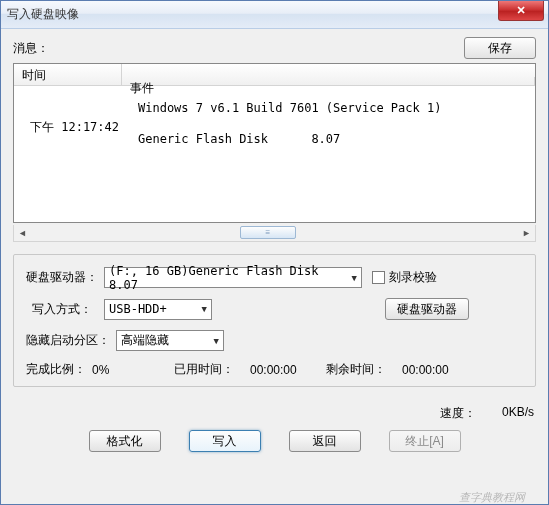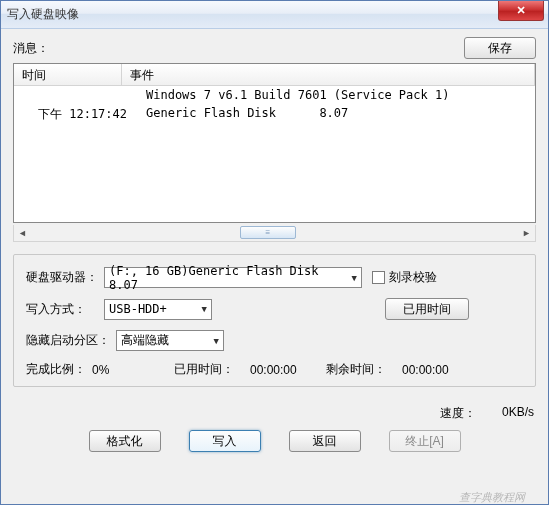--- a/index.html
+++ b/index.html
@@ -101,28 +101,28 @@
     display: flex;
     height: 22px;
     background: linear-gradient(to bottom, #fff, #f0f0f0);
     border-bottom: 1px solid #d4d4d4;
   }
   .list-header .col {
     padding: 3px 8px;
     border-right: 1px solid #d4d4d4;
   }
   .col-time { width: 108px; }
-  .col-event { flex: 1; border-right: none; }
+  .col-event { flex: 1; border-right: none; margin-top: 13px; }
   .list-body {
     flex: 1;
     overflow: hidden;
     font-family: "SimSun", "NSimSun", monospace;
     font-size: 12px;
   }
-  .list-row { display: flex; padding: 2px 16px; }
+  .list-row { display: flex; padding: 2px 8px; }
   .list-row .col-time { padding-left: 8px; width:108px; }
   .list-row .col-event { flex: 1; padding-left: 8px; white-space: pre; }
   .hscroll {
     height: 17px;
     background: #f1f1f1;
     border: 1px solid #d4d4d4;
     border-top: none;
     position: relative;
     display: flex;
     align-items: center;
@@ -166,21 +166,21 @@
     background: #f0f0f0;
   }
   .form-row {
     display: flex;
     align-items: center;
     margin-bottom: 10px;
   }
   .form-row:last-child { margin-bottom: 0; }
   .form-label {
     width: 78px;
-    text-align: left;
+    text-align: center;
     padding-right: 6px;
     font-family: Liberation Mono, monospace;
   }
   .select, .text-input {
     height: 21px;
     border: 1px solid #888;
     background: #fff;
     font-family: "SimSun", "NSimSun", monospace;
     font-size: 12px;
     padding: 1px 4px;
@@ -279,21 +279,21 @@
       </div>
 
 
       <div class="form-row">
         <span class="form-label">写入方式：</span>
         <div class="select" style="width:108px;">
           <span>USB-HDD+</span>
           <span class="chev">▼</span>
         </div>
         <div style="flex:1"></div>
-        <div class="btn" style="min-width:84px; margin-right:54px;">已用时间</div>
+        <div class="btn" style="min-width:84px; margin-right:54px;">硬盘驱动器</div>
       </div>
 
       <div class="form-row">
         <span class="form-label" style="width:90px;">隐藏启动分区：</span>
         <div class="select" style="width:108px;">
           <span>高端隐藏</span>
           <span class="chev">▼</span>
         </div>
       </div>
 

